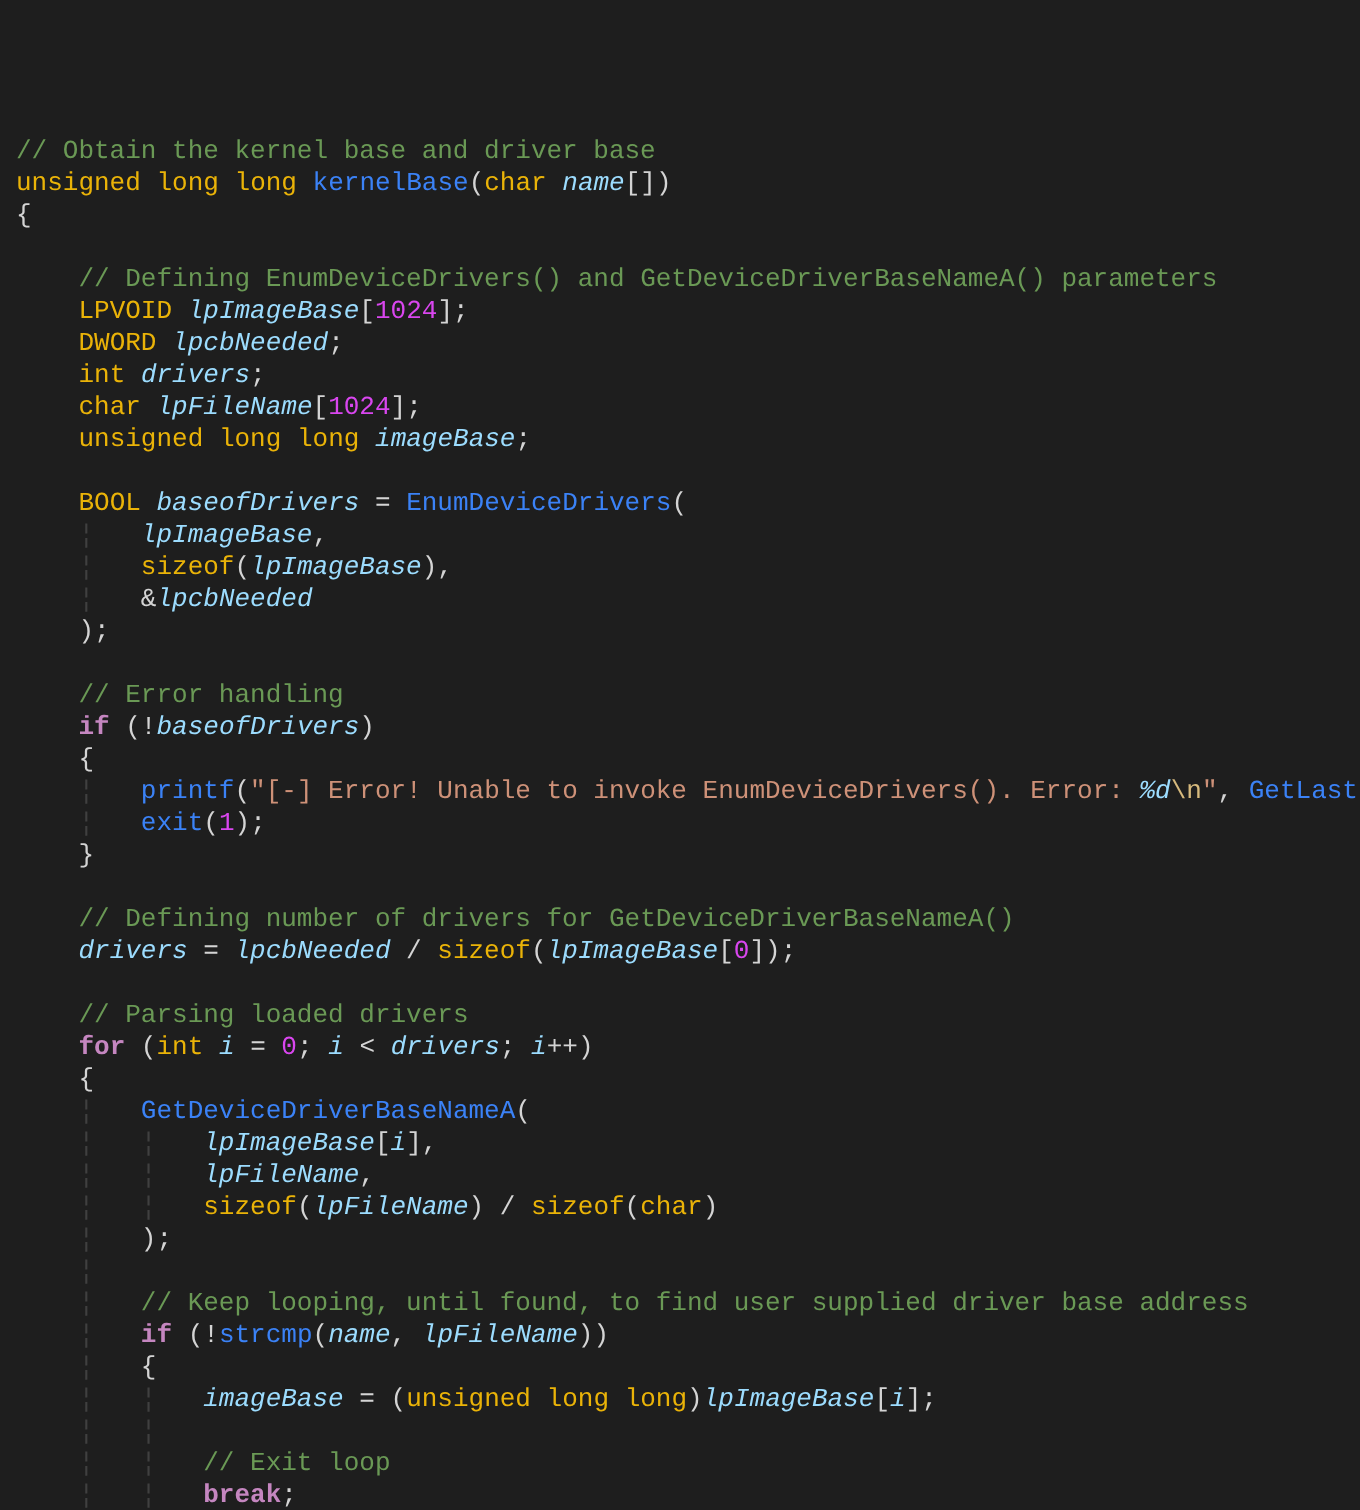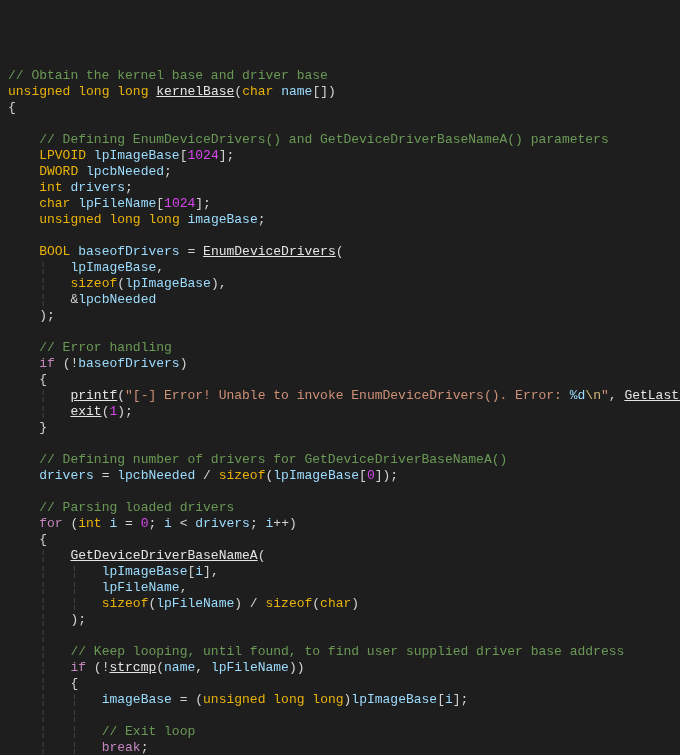--- a/index.html
+++ b/index.html
@@ -9,26 +9,26 @@
       font-size: 13px;
       line-height: 16px;
       color: #d4d4d4;
       padding: 4px 8px;
       white-space: pre;
       width: 680px;
     }
     .line { display: block; min-height: 16px; }
     .comment { color: #6a9955; }
     .type { color: #eab308; }
-    .func { color: #e5e5e5; text-decoration: underline; }
-    .var { color: #9cdcfe; }
+    .func { color: #3b82f6; }
+    .var { color: #9cdcfe; font-style: italic; }
     .num { color: #d946ef; }
     .str { color: #ce9178; }
     .esc { color: #d7ba7d; }
-    .keyword { color: #c586c0; }
+    .keyword { color: #c586c0; font-weight: bold; }
     .guide { color: #404040; }
   </style>
 </head>
 <body>
 
 
 
 <div><span class="line"><span class="comment">// Obtain the kernel base and driver base</span></span><span class="line"><span class="type">unsigned</span> <span class="type">long</span> <span class="type">long</span> <span class="func">kernelBase</span>(<span class="type">char</span> <span class="var">name</span>[])</span><span class="line">{</span><span class="line"></span><span class="line"><span class="guide">    </span><span class="comment">// Defining EnumDeviceDrivers() and GetDeviceDriverBaseNameA() parameters</span></span><span class="line"><span class="guide">    </span><span class="type">LPVOID</span> <span class="var">lpImageBase</span>[<span class="num">1024</span>];</span><span class="line"><span class="guide">    </span><span class="type">DWORD</span> <span class="var">lpcbNeeded</span>;</span><span class="line"><span class="guide">    </span><span class="type">int</span> <span class="var">drivers</span>;</span><span class="line"><span class="guide">    </span><span class="type">char</span> <span class="var">lpFileName</span>[<span class="num">1024</span>];</span><span class="line"><span class="guide">    </span><span class="type">unsigned</span> <span class="type">long</span> <span class="type">long</span> <span class="var">imageBase</span>;</span><span class="line"></span><span class="line"><span class="guide">    </span><span class="type">BOOL</span> <span class="var">baseofDrivers</span> = <span class="func">EnumDeviceDrivers</span>(</span><span class="line"><span class="guide">    ¦   </span><span class="var">lpImageBase</span>,</span><span class="line"><span class="guide">    ¦   </span><span class="type">sizeof</span>(<span class="var">lpImageBase</span>),</span><span class="line"><span class="guide">    ¦   </span>&amp;<span class="var">lpcbNeeded</span></span><span class="line"><span class="guide">    </span>);</span><span class="line"></span><span class="line"><span class="guide">    </span><span class="comment">// Error handling</span></span><span class="line"><span class="guide">    </span><span class="keyword">if</span> (!<span class="var">baseofDrivers</span>)</span><span class="line"><span class="guide">    </span>{</span><span class="line"><span class="guide">    ¦   </span><span class="func">printf</span>(<span class="str">"[-] Error! Unable to invoke EnumDeviceDrivers(). Error: </span><span class="var">%d</span><span class="esc">\n</span><span class="str">"</span>, <span class="func">GetLastError</span>());</span><span class="line"><span class="guide">    ¦   </span><span class="func">exit</span>(<span class="num">1</span>);</span><span class="line"><span class="guide">    </span>}</span><span class="line"></span><span class="line"><span class="guide">    </span><span class="comment">// Defining number of drivers for GetDeviceDriverBaseNameA()</span></span><span class="line"><span class="guide">    </span><span class="var">drivers</span> = <span class="var">lpcbNeeded</span> / <span class="type">sizeof</span>(<span class="var">lpImageBase</span>[<span class="num">0</span>]);</span><span class="line"></span><span class="line"><span class="guide">    </span><span class="comment">// Parsing loaded drivers</span></span><span class="line"><span class="guide">    </span><span class="keyword">for</span> (<span class="type">int</span> <span class="var">i</span> = <span class="num">0</span>; <span class="var">i</span> &lt; <span class="var">drivers</span>; <span class="var">i</span>++)</span><span class="line"><span class="guide">    </span>{</span><span class="line"><span class="guide">    ¦   </span><span class="func">GetDeviceDriverBaseNameA</span>(</span><span class="line"><span class="guide">    ¦   ¦   </span><span class="var">lpImageBase</span>[<span class="var">i</span>],</span><span class="line"><span class="guide">    ¦   ¦   </span><span class="var">lpFileName</span>,</span><span class="line"><span class="guide">    ¦   ¦   </span><span class="type">sizeof</span>(<span class="var">lpFileName</span>) / <span class="type">sizeof</span>(<span class="type">char</span>)</span><span class="line"><span class="guide">    ¦   </span>);</span><span class="line"><span class="guide">    ¦</span></span><span class="line"><span class="guide">    ¦   </span><span class="comment">// Keep looping, until found, to find user supplied driver base address</span></span><span class="line"><span class="guide">    ¦   </span><span class="keyword">if</span> (!<span class="func">strcmp</span>(<span class="var">name</span>, <span class="var">lpFileName</span>))</span><span class="line"><span class="guide">    ¦   </span>{</span><span class="line"><span class="guide">    ¦   ¦   </span><span class="var">imageBase</span> = (<span class="type">unsigned</span> <span class="type">long</span> <span class="type">long</span>)<span class="var">lpImageBase</span>[<span class="var">i</span>];</span><span class="line"><span class="guide">    ¦   ¦</span></span><span class="line"><span class="guide">    ¦   ¦   </span><span class="comment">// Exit loop</span></span><span class="line"><span class="guide">    ¦   ¦   </span><span class="keyword">break</span>;</span></div>
 
 

